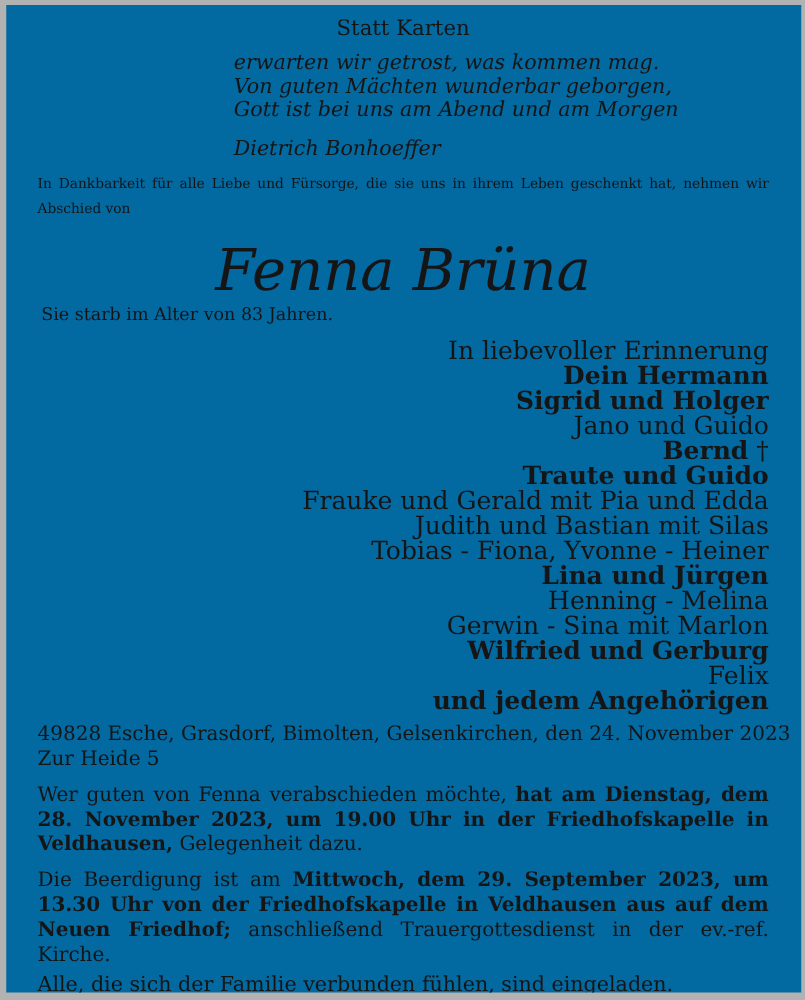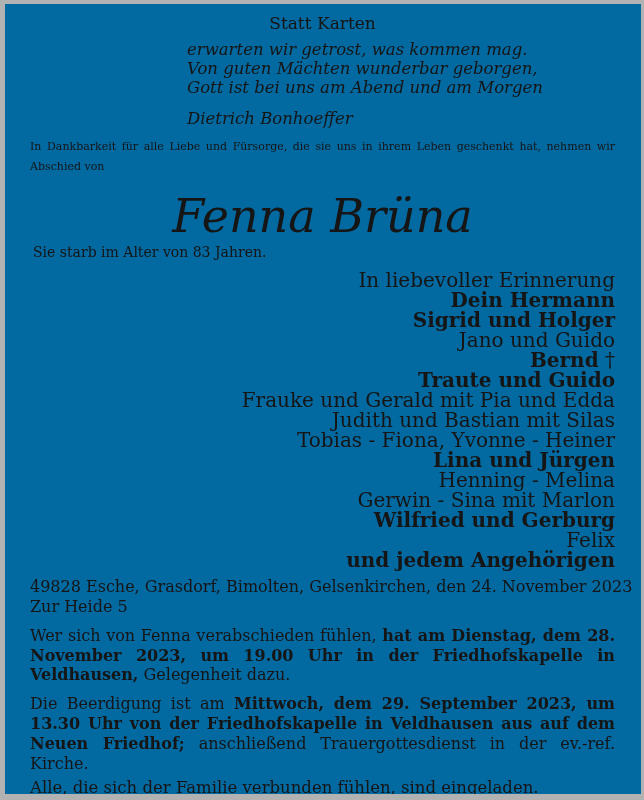--- a/index.html
+++ b/index.html
@@ -129,19 +129,19 @@
       <div class="bold">Wilfried und Gerburg</div>
       <div>Felix</div>
       <div class="bold">und jedem Angehörigen</div>
     </div>
 
   <div class="address">
     <div>49828 Esche, Grasdorf, Bimolten, Gelsenkirchen, den 24. November 2023</div>
     <div>Zur Heide 5</div>
   </div>
 
-  <div class="para"><span>Wer sich von Fenna verabschieden fühlen, </span><span class="bold">hat am Dienstag, dem 28. November 2023, um 19.00 Uhr in der Friedhofskapelle in Veldhausen,</span><span> Gelegenheit dazu.</span></div>
+  <div class="para"><span>Wer guten von Fenna verabschieden möchte, </span><span class="bold">hat am Dienstag, dem 28. November 2023, um 19.00 Uhr in der Friedhofskapelle in Veldhausen,</span><span> Gelegenheit dazu.</span></div>
 
   <div class="para"><span>Die Beerdigung ist am </span><span class="bold">Mittwoch, dem 29. September 2023, um 13.30 Uhr von der Friedhofskapelle in Veldhausen aus auf dem Neuen Friedhof;</span><span> anschließend Trauergottesdienst in der ev.-ref. Kirche.</span></div>
 
   <div class="invitation">Alle, die sich der Familie verbunden fühlen, sind eingeladen.</div>
 
 </div>
 
 </body></html>

